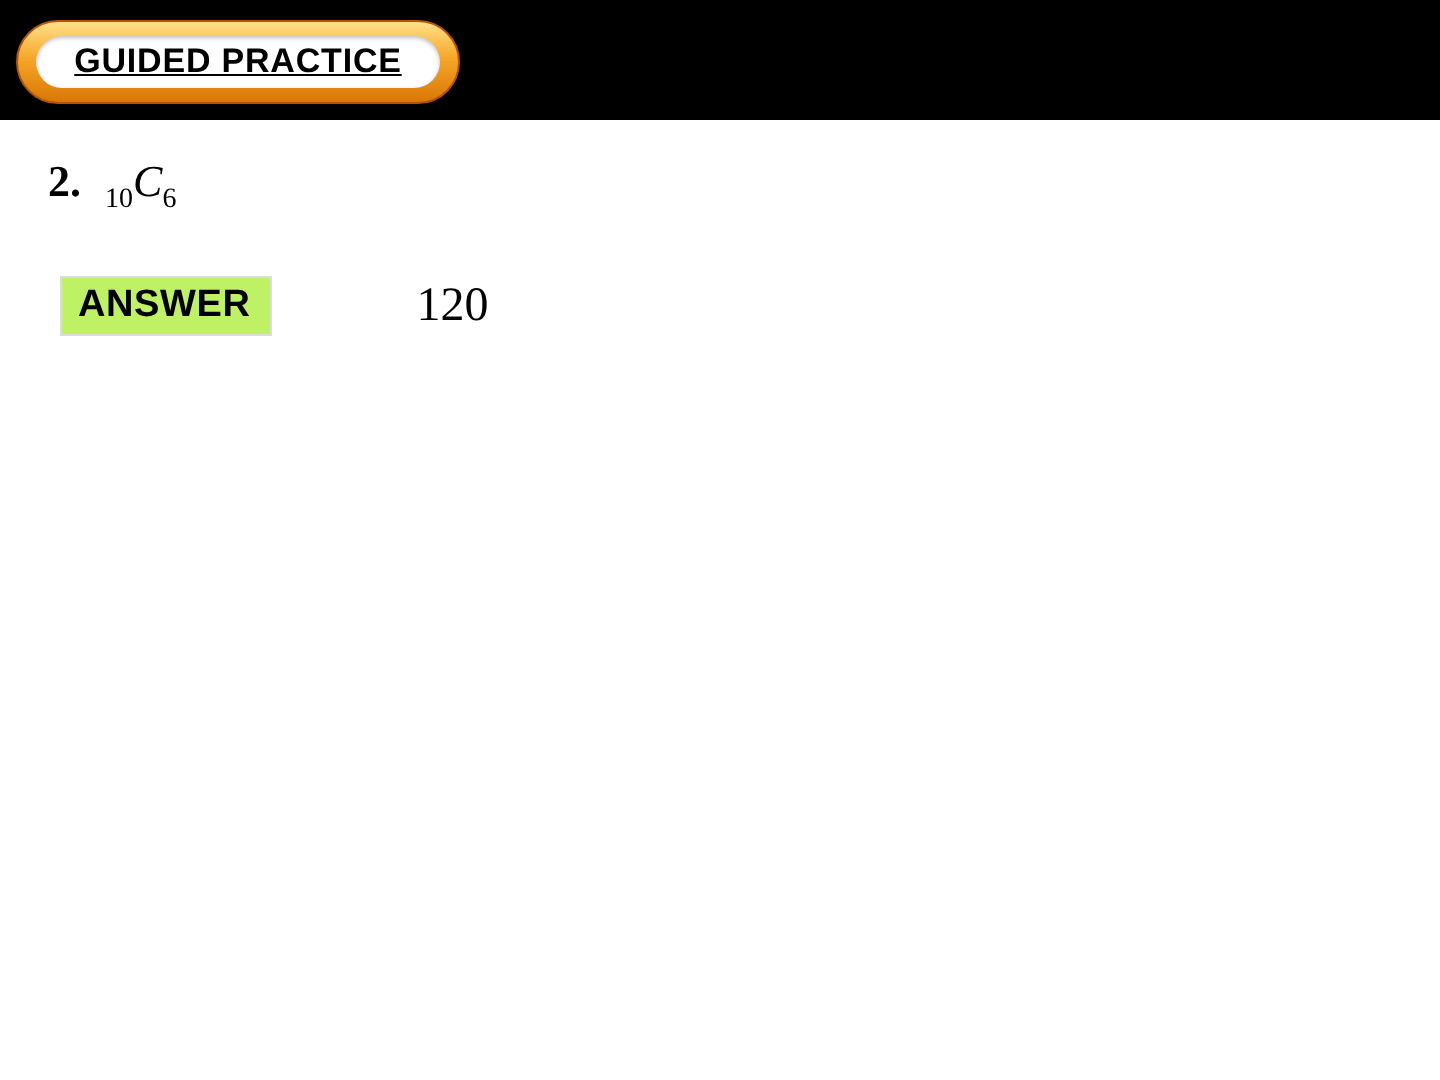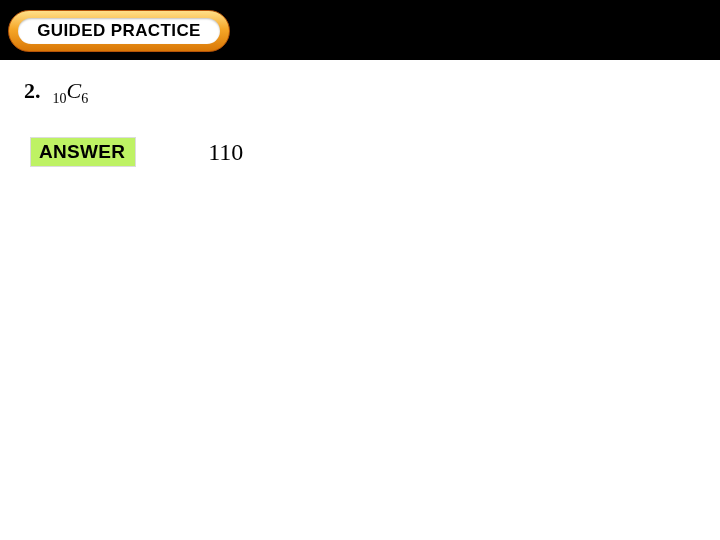--- a/index.html
+++ b/index.html
@@ -37,20 +37,21 @@
     background: #ffffff;
     border-radius: 14px;
     box-shadow: inset 0 1px 2px rgba(0,0,0,0.25);
     display: flex;
     align-items: center;
     justify-content: center;
     font-weight: bold;
     font-size: 17px;
     color: #000000;
     letter-spacing: 0.4px;
+    text-decoration: underline;
   }
   .header-right {
     position: absolute;
     left: 265px;
     top: 0;
     height: 60px;
     display: flex;
     align-items: center;
     font-family: "Times New Roman", Times, serif;
     font-weight: bold;
@@ -125,15 +126,15 @@
 
   <div class="problem-row">
     <span class="problem-num">2.</span>
     <span class="comb">
       <span class="sub">10</span><span class="main">C</span><span class="sub">6</span>
     </span>
   </div>
 
   <div class="answer-row">
     <div class="answer-box">ANSWER</div>
-    <div class="answer-value">110</div>
+    <div class="answer-value">120</div>
   </div>
 </div>
 
 </body></html>

